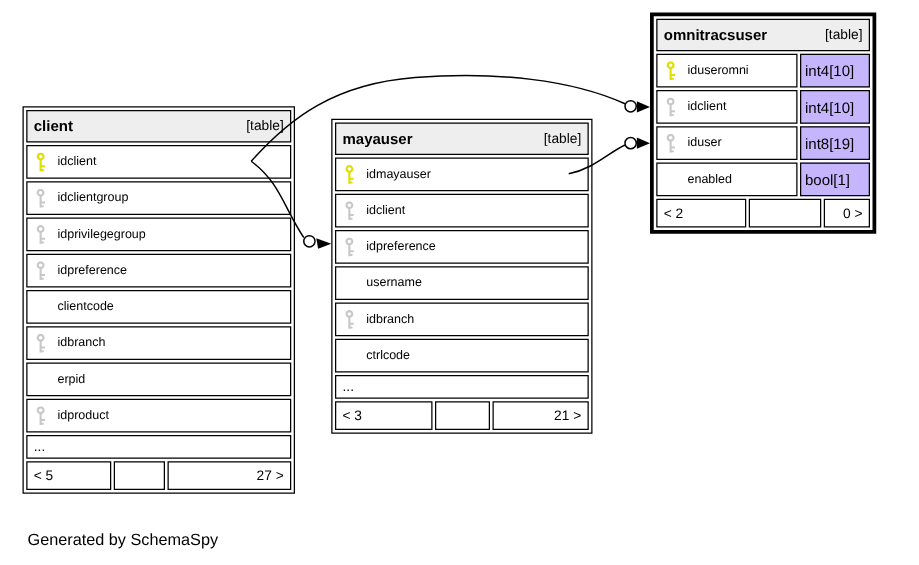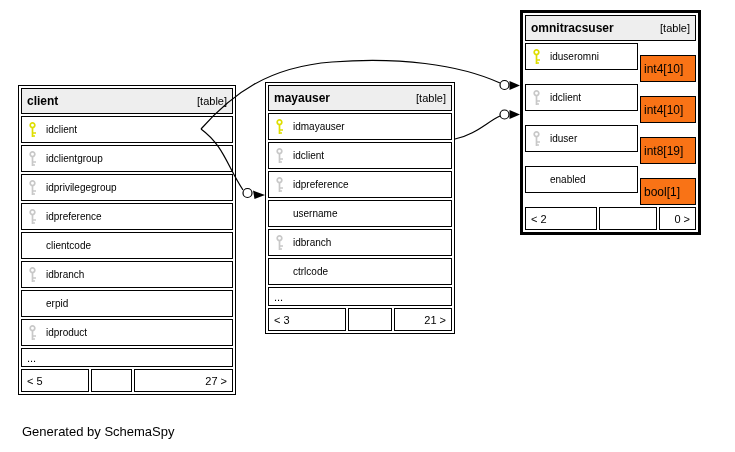--- a/index.html
+++ b/index.html
@@ -21,21 +21,21 @@
   .tbl-tag{font-size:11px;}
   .rows{display:flex;flex-direction:column;gap:2px;}
   .tbl-row-line{display:flex;gap:2px;}
   .tbl-cell-name{
     border:1px solid #000;height:27px;flex:1;min-width:0;
     display:flex;align-items:center;padding:0 4px 0 6px;font-size:10px;background:#fff;
   }
   .icon-slot{width:10px;flex:0 0 10px;margin-right:8px;display:flex;align-items:center;}
   .tbl-cell-type{
     border:1px solid #000;width:56px;flex:0 0 56px;height:27px;
-    display:flex;align-items:center;padding:0 3px;font-size:12px;background:#f97316;margin-top:12px;
+    display:flex;align-items:center;padding:0 3px;font-size:12px;background:#c4b5fd;
   }
   .dots-row{
     border:1px solid #000;height:19px;flex:0 0 19px;font-size:11px;
     display:flex;align-items:center;padding:0 5px;background:#fff;
   }
   .tbl-footer{display:flex;gap:2px;}
   .fcell{
     border:1px solid #000;height:23px;font-size:11px;background:#fff;
     display:flex;align-items:center;padding:0 5px;
   }
@@ -165,21 +165,21 @@
       </div>
     </div>
   <div class="dots-row">...</div>
   <div class="tbl-footer">
     <div class="fcell f-left">&lt; 5</div>
     <div class="fcell f-mid"></div>
     <div class="fcell f-right">27 &gt;</div>
   </div>
 </div>
 
-<div class="db-table" id="t1" style="left:265px;top:82px;width:190px;">
+<div class="db-table" id="t1" style="left:265px;top:95px;width:209px;">
   <div class="tbl-header">
     <span class="tbl-name">mayauser</span>
     <span class="tbl-tag">[table]</span>
   </div>
   <div class="rows">
       <div class="tbl-row-line">
         <div class="tbl-cell-name">
           <span class="icon-slot">
             <svg width="9" height="16" viewBox="0 0 9 16">
               <circle cx="4.5" cy="3.2" r="2.3" fill="none" stroke="#dede00" stroke-width="1.7"></circle>

